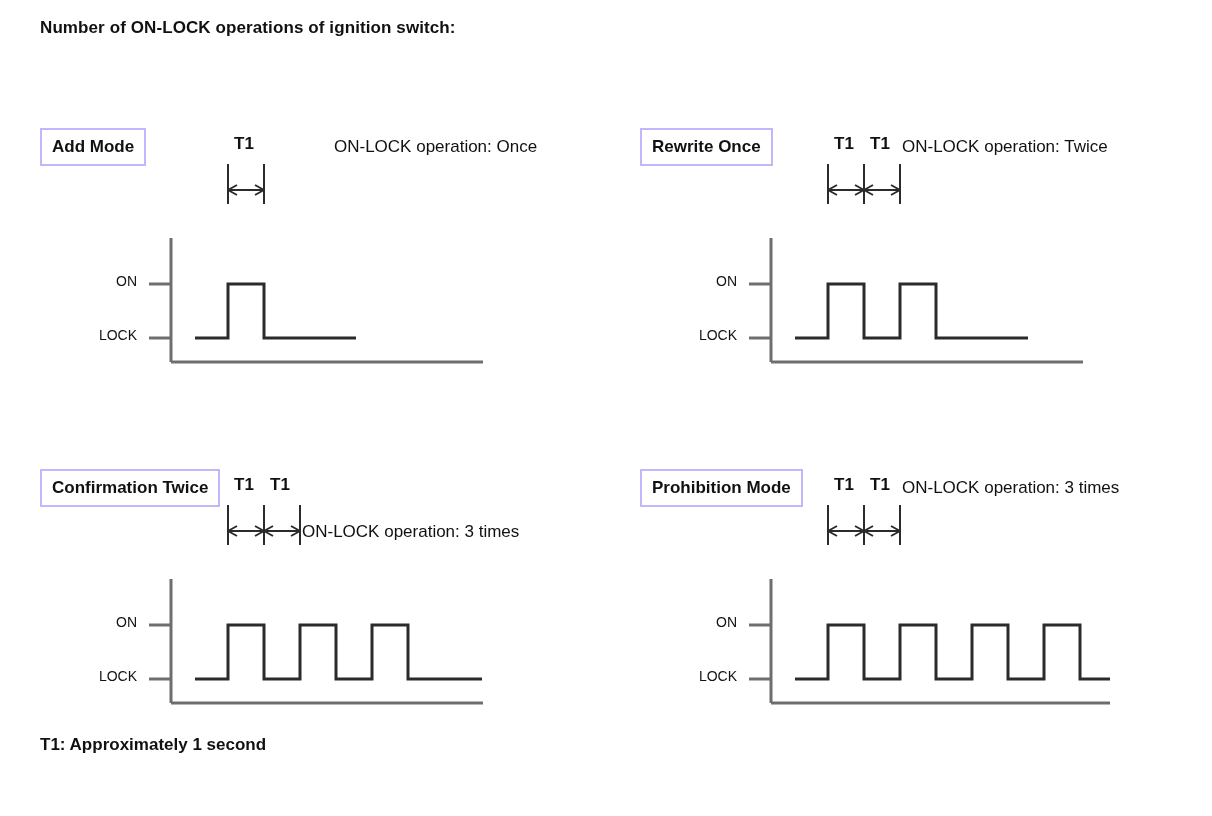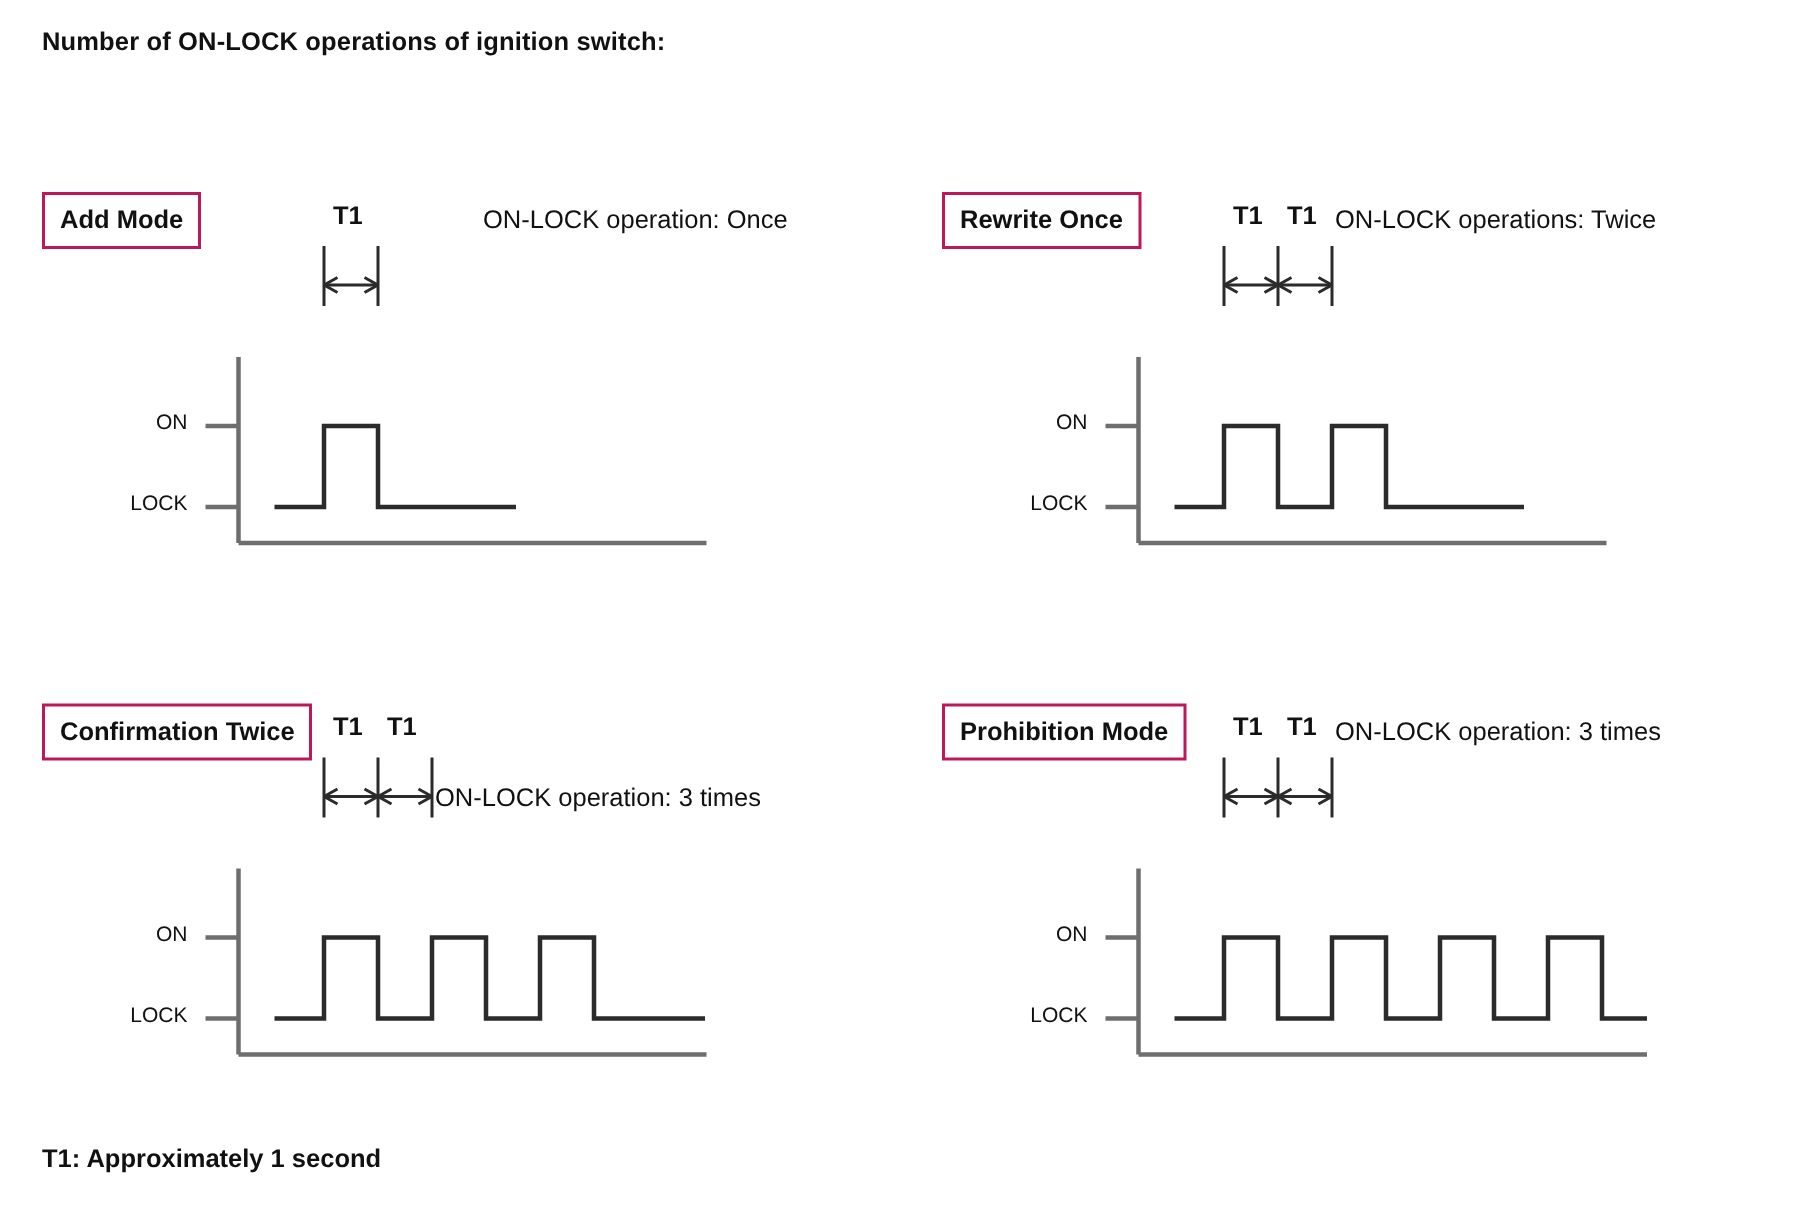--- a/index.html
+++ b/index.html
@@ -4,46 +4,45 @@
 <style>
   html,body{margin:0;padding:0;}
   body{
     width:1212px;height:816px;
     background:#ffffff;
     font-family:"Liberation Sans", sans-serif;
     color:#111111;
     position:relative;
     overflow:hidden;
   }
-  .page{position:absolute;left:4px;top:0;width:976px;height:816px;}
+  .page{position:absolute;left:16px;top:0;width:976px;height:816px;}
 
   
   .doc-title{
     position:absolute;
     left:24px; top:18px;
     font-size:17px;
     font-weight:bold;
     letter-spacing:.1px;
     white-space:nowrap;
   }
   .doc-footnote{
     position:absolute;
     left:24px; top:735px;
     font-size:17px;
     font-weight:bold;
     white-space:nowrap;
-    margin-top:28px;
   }
 
   
   .panel{position:absolute;}
   .mode-box{
     position:absolute;
     left:0; top:0;
-    border:2px solid #be185d;
+    border:2px solid #c4b5fd;
     background:#ffffff;
     height:38px;
     box-sizing:border-box;
     display:flex;align-items:center;justify-content:center;
     padding:0 10px;
     font-size:17px;
     font-weight:bold;
     white-space:nowrap;
   }
   .op-text{
@@ -94,21 +93,21 @@
           <path d="M 224 62 l -9 -5 M 224 62 l -9 5" stroke="#2b2b2b" stroke-width="2" fill="none"></path>
         </svg>
         <div class="axis-label" style="left: -7px; top: 145px; width: 104px;">ON</div>
         <div class="axis-label" style="left: -7px; top: 199px; width: 104px;">LOCK</div>
         <div class="t1-label" style="left: 194px; top: 6px;">T1</div>
       </div>
   </div>
 
   <div class="panel" id="panel-1" style="left:624px; top:128px;">
     <div class="mode-box">Rewrite Once</div>
-    <div class="op-text" style="left: 262px;">ON-LOCK operations: Twice</div>
+    <div class="op-text" style="left: 262px;">ON-LOCK operation: Twice</div>
     <div class="wave-wrap">
         <svg width="470" height="250" class="wave-svg">
           <line x1="131" y1="110" x2="131" y2="234" stroke="#6e6e6e" stroke-width="3"></line>
           <line x1="131" y1="234" x2="443" y2="234" stroke="#6e6e6e" stroke-width="3"></line>
           <line x1="109" y1="156" x2="131" y2="156" stroke="#6e6e6e" stroke-width="3"></line>
           <line x1="109" y1="210" x2="131" y2="210" stroke="#6e6e6e" stroke-width="3"></line>
           <path d="M 155 210 L 188 210 L 188 156 L 224 156 L 224 210 L 260 210 L 260 156 L 296 156 L 296 210 L 370 210 L 388 210" fill="none" stroke="#2b2b2b" stroke-width="3" stroke-linejoin="miter"></path>
           <line x1="188" y1="36" x2="188" y2="76" stroke="#2b2b2b" stroke-width="2"></line>
           <line x1="224" y1="36" x2="224" y2="76" stroke="#2b2b2b" stroke-width="2"></line>
           <line x1="260" y1="36" x2="260" y2="76" stroke="#2b2b2b" stroke-width="2"></line>

